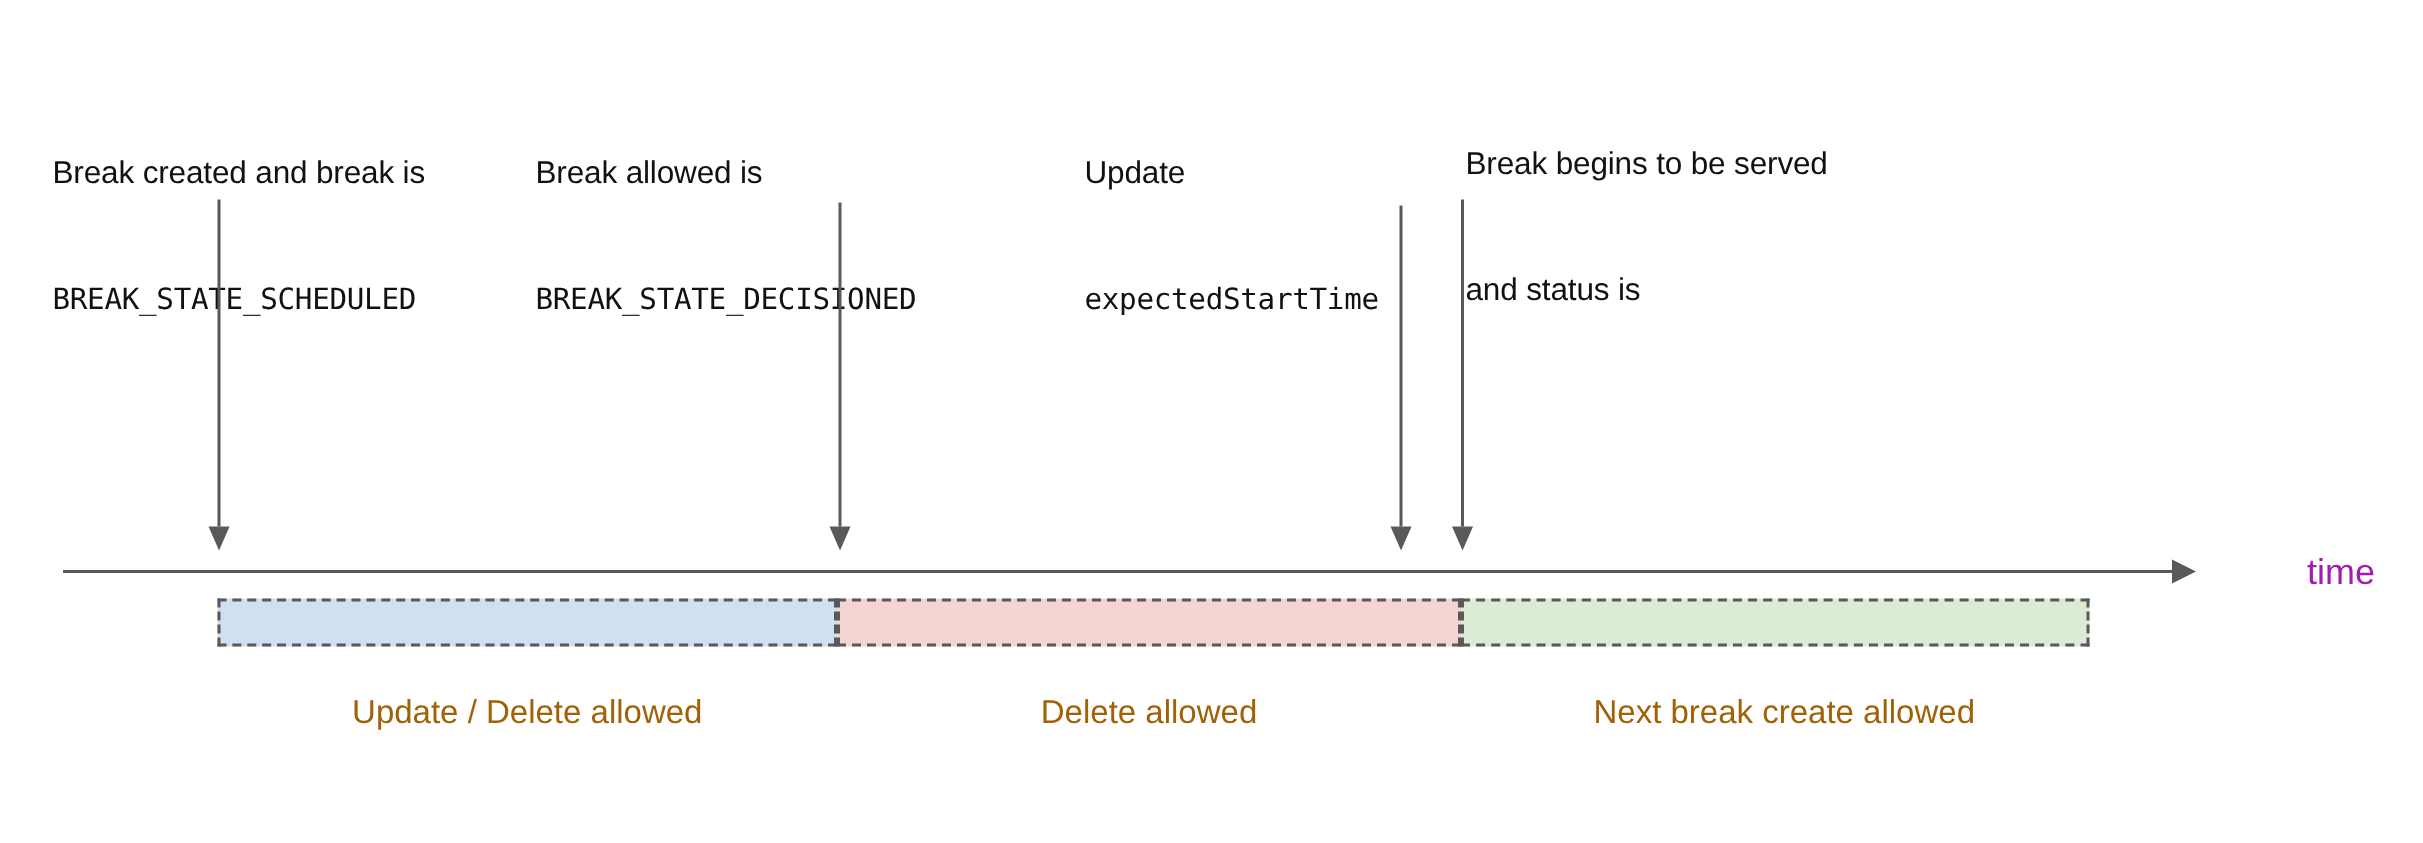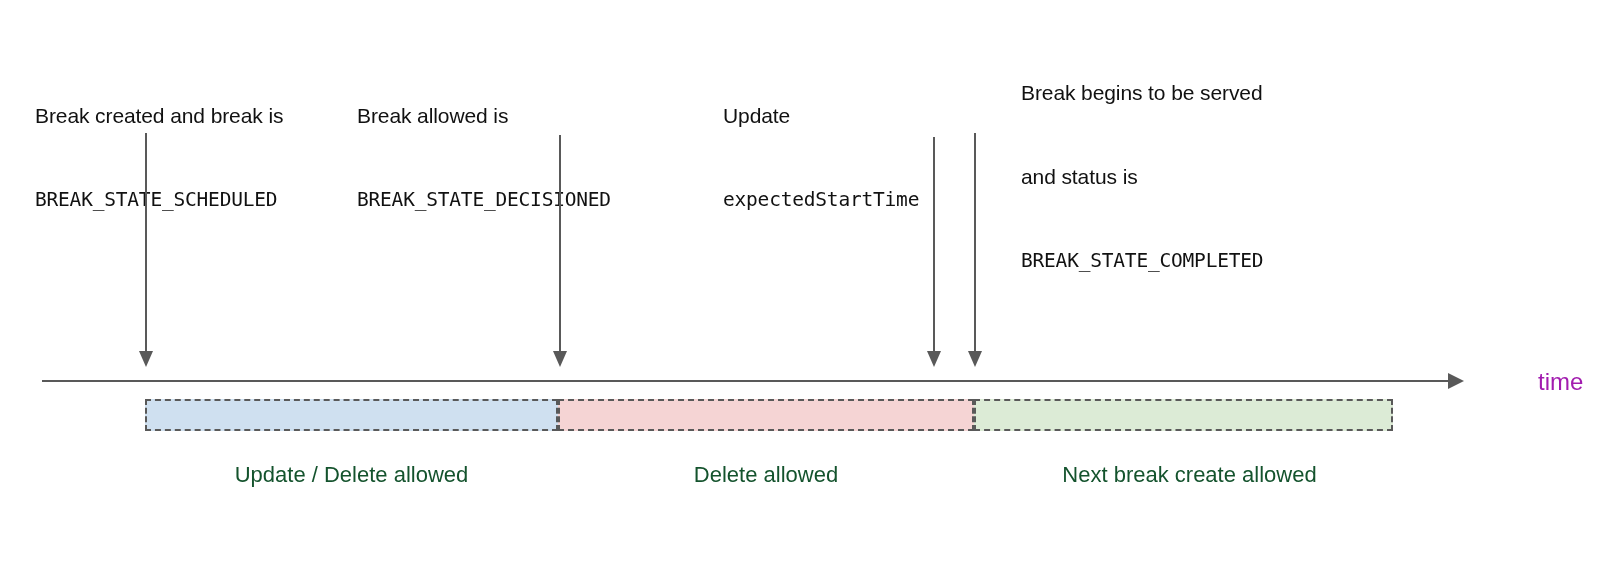--- a/index.html
+++ b/index.html
@@ -34,21 +34,21 @@
   }
   .anno .ln-mono {
     font-family: "DejaVu Sans Mono", monospace;
     font-size: 19.5px;
     letter-spacing: -0.2px;
   }
 
   .anno-1 { left: 35px;  top: 46px; }
   .anno-2 { left: 357px; top: 46px; }
   .anno-3 { left: 723px; top: 46px; }
-  .anno-4 { left: 977px; top: 23px; padding-left: 44px; }
+  .anno-4 { left: 977px; top: 40px; }
 
   
   .varrow {
     position: absolute;
     width: 18px;
   }
   .varrow .shaft {
     position: absolute;
     left: 8px;
     top: 0;
@@ -109,21 +109,21 @@
     box-sizing: border-box;
     border: 2px dashed #595959;
   }
 
   
   .caption {
     position: absolute;
     top: 460px;
     font-size: 22px;
     line-height: 30px;
-    color: #14532d;
+    color: #a16207;
     text-align: center;
     font-family: "Liberation Sans", sans-serif;
   }
 </style>
 </head>
 <body>
 
 <div id="diagram">
 
   <div class="anno anno-1">
@@ -137,21 +137,20 @@
   </div>
 
   <div class="anno anno-3">
     <div class="ln-sans">Update</div>
     <div class="ln-mono">expectedStartTime</div>
   </div>
 
   <div class="anno anno-4">
     <div class="ln-sans">Break begins to be served</div>
     <div class="ln-sans">and status is</div>
-    <div class="ln-mono">BREAK_STATE_COMPLETED</div>
   </div>
 
   <div class="varrow" style="left:137px; top:133px; height:234px;">
     <div class="shaft" style="height:218px;"></div>
     <div class="head" style="top:218px;"></div>
   </div>
 
   <div class="varrow" style="left:551px; top:135px; height:232px;">
     <div class="shaft" style="height:216px;"></div>
     <div class="head" style="top:216px;"></div>

